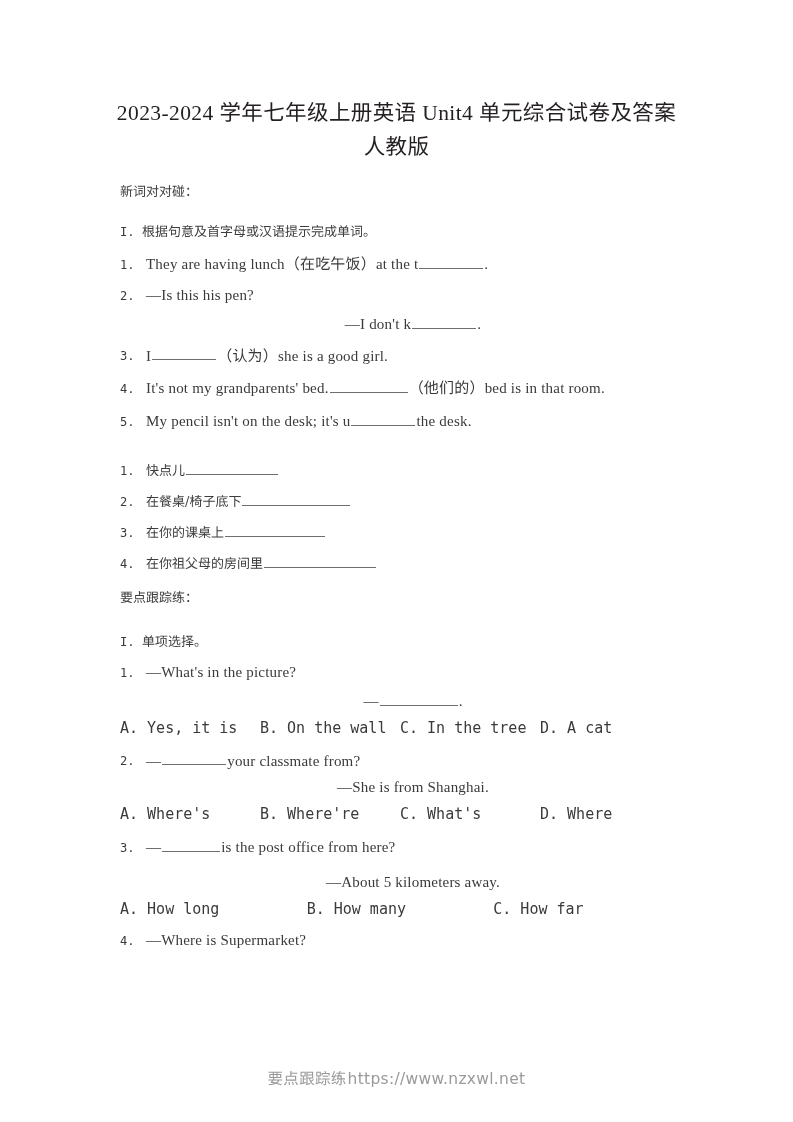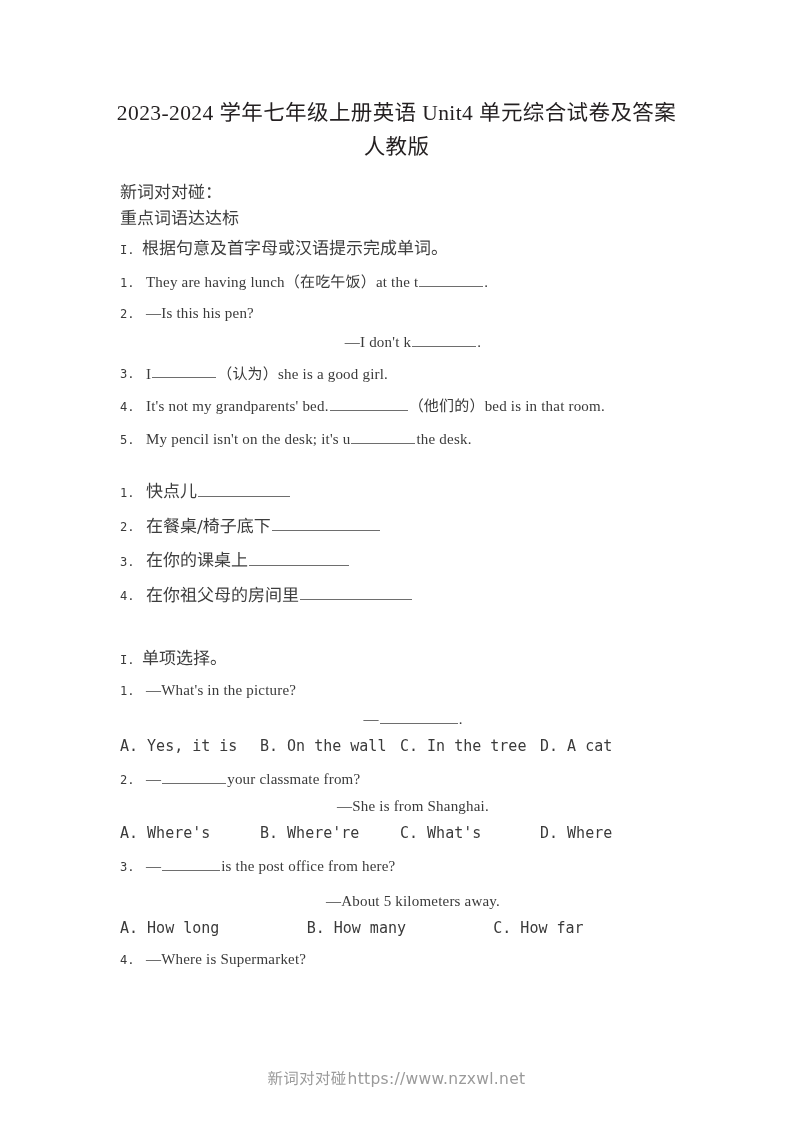--- a/index.html
+++ b/index.html
@@ -55,21 +55,21 @@
   .row {
     font-size: 13.1px;
     line-height: 16px;
     color: #3a3a3a;
     white-space: nowrap;
   }
 
   
   .cn {
     font-family: "DejaVu Serif", "Liberation Serif", serif;
-    font-size: 17px;
+    font-size: 13px;
     color: #3d3d3d;
   }
 
   
   .en {
     font-family: Liberation Serif, serif;
     font-size: 15px;
     letter-spacing: 0.2px;
     color: #3a3a3a;
   }
@@ -152,21 +152,20 @@
 
   <h1 class="doc-title">
     <span class="t-line">2023-2024 学年七年级上册英语 Unit4 单元综合试卷及答案</span>
     <span class="t-line">人教版</span>
   </h1>
 
   <div class="content">
 
     <div class="row cn">新词对对碰：</div>
     <div class="gap-m"></div>
-    <div class="row cn">重点词语达达标</div>
     <div class="gap-l"></div>
 
     <div class="row item roman">
       <span class="num cn">I.</span>
       <span class="body cn">根据句意及首字母或汉语提示完成单词。</span>
     </div>
     <div class="gap-l"></div>
 
     <div class="row item">
       <span class="num">1.</span>
@@ -219,20 +218,21 @@
       <span class="body cn"><span>在你的课桌上</span><span class="blank b-cn3"></span></span>
     </div>
     <div class="gap-l"></div>
 
     <div class="row item">
       <span class="num">4.</span>
       <span class="body cn"><span>在你祖父母的房间里</span><span class="blank b-cn4"></span></span>
     </div>
     <div class="gap-xl"></div>
 
+    <div class="row cn">要点跟踪练：</div>
     <div class="gap-l"></div>
     <div class="gap-l"></div>
 
     <div class="row item roman">
       <span class="num cn">I.</span>
       <span class="body cn">单项选择。</span>
     </div>
     <div class="gap-l"></div>
 
     <div class="row item">
@@ -280,16 +280,16 @@
     <div class="gap-l"></div>
 
     <div class="row item">
       <span class="num">4.</span>
       <span class="body en">—Where is Supermarket?</span>
     </div>
 
   </div>
 
   <div class="footer">
-    <span>新词对对碰</span><span class="wm-url">https://www.nzxwl.net</span>
+    <span>要点跟踪练</span><span class="wm-url">https://www.nzxwl.net</span>
   </div>
 
 </div>
 
 </body></html>

